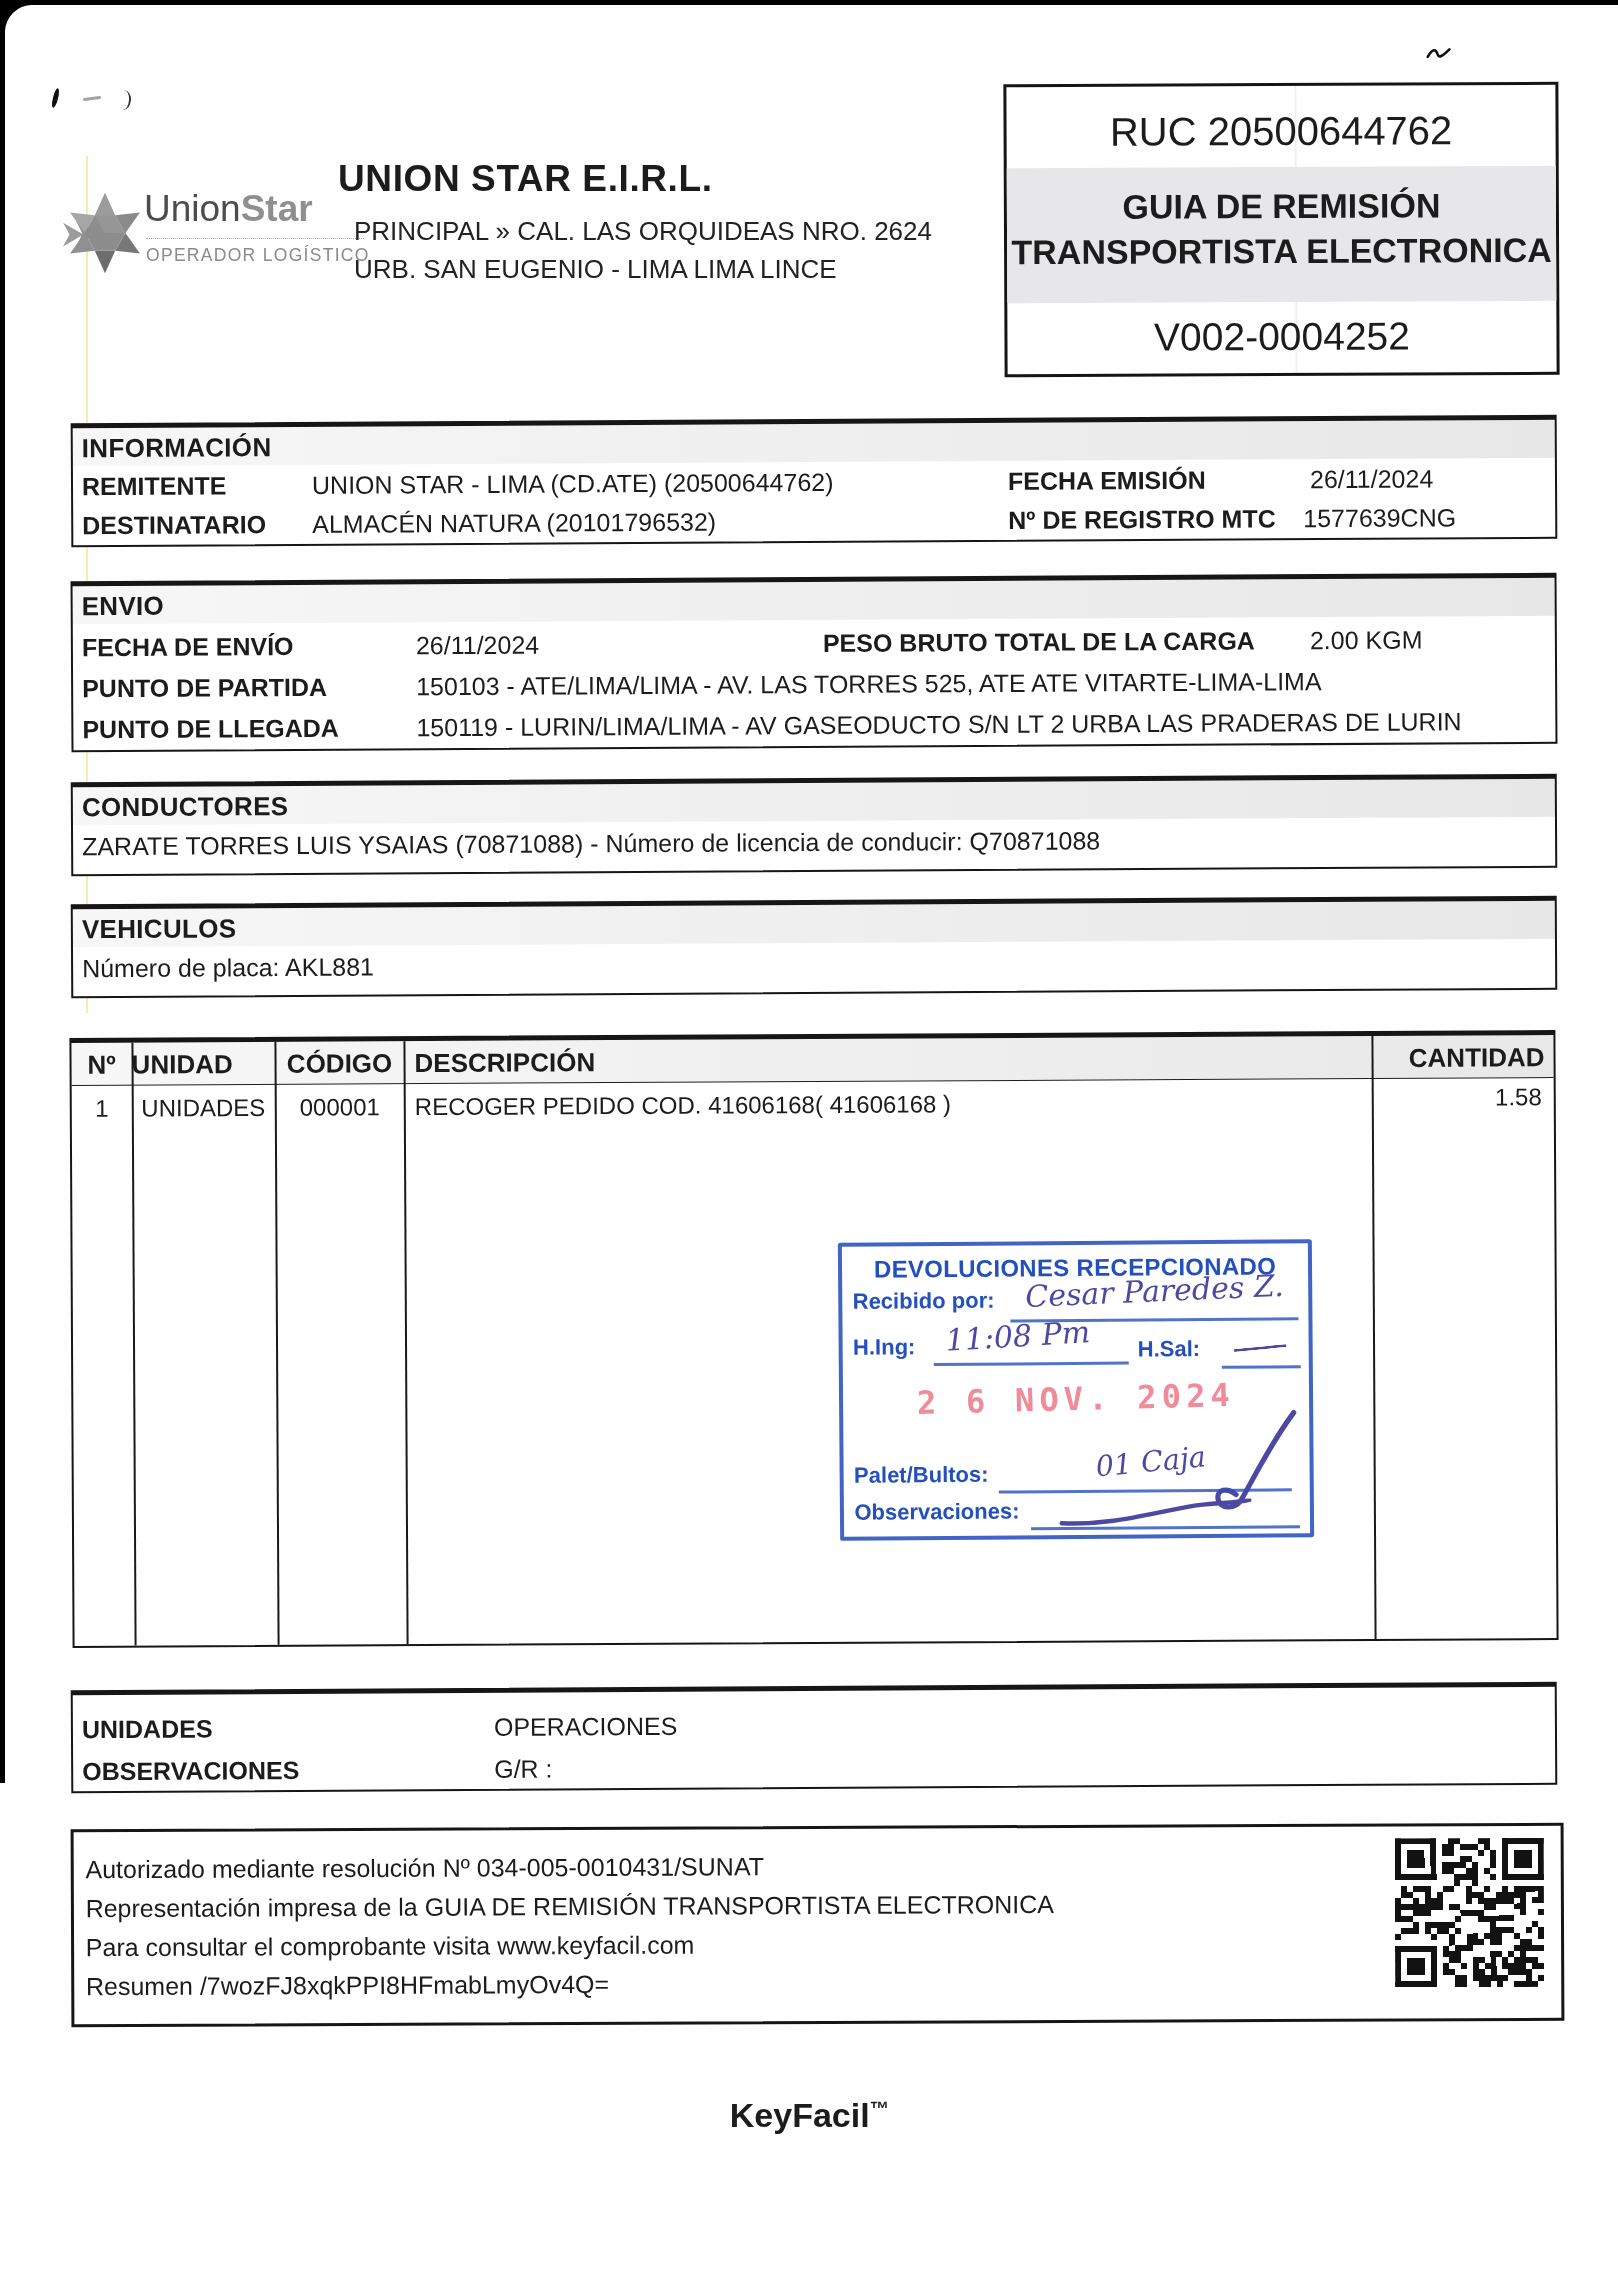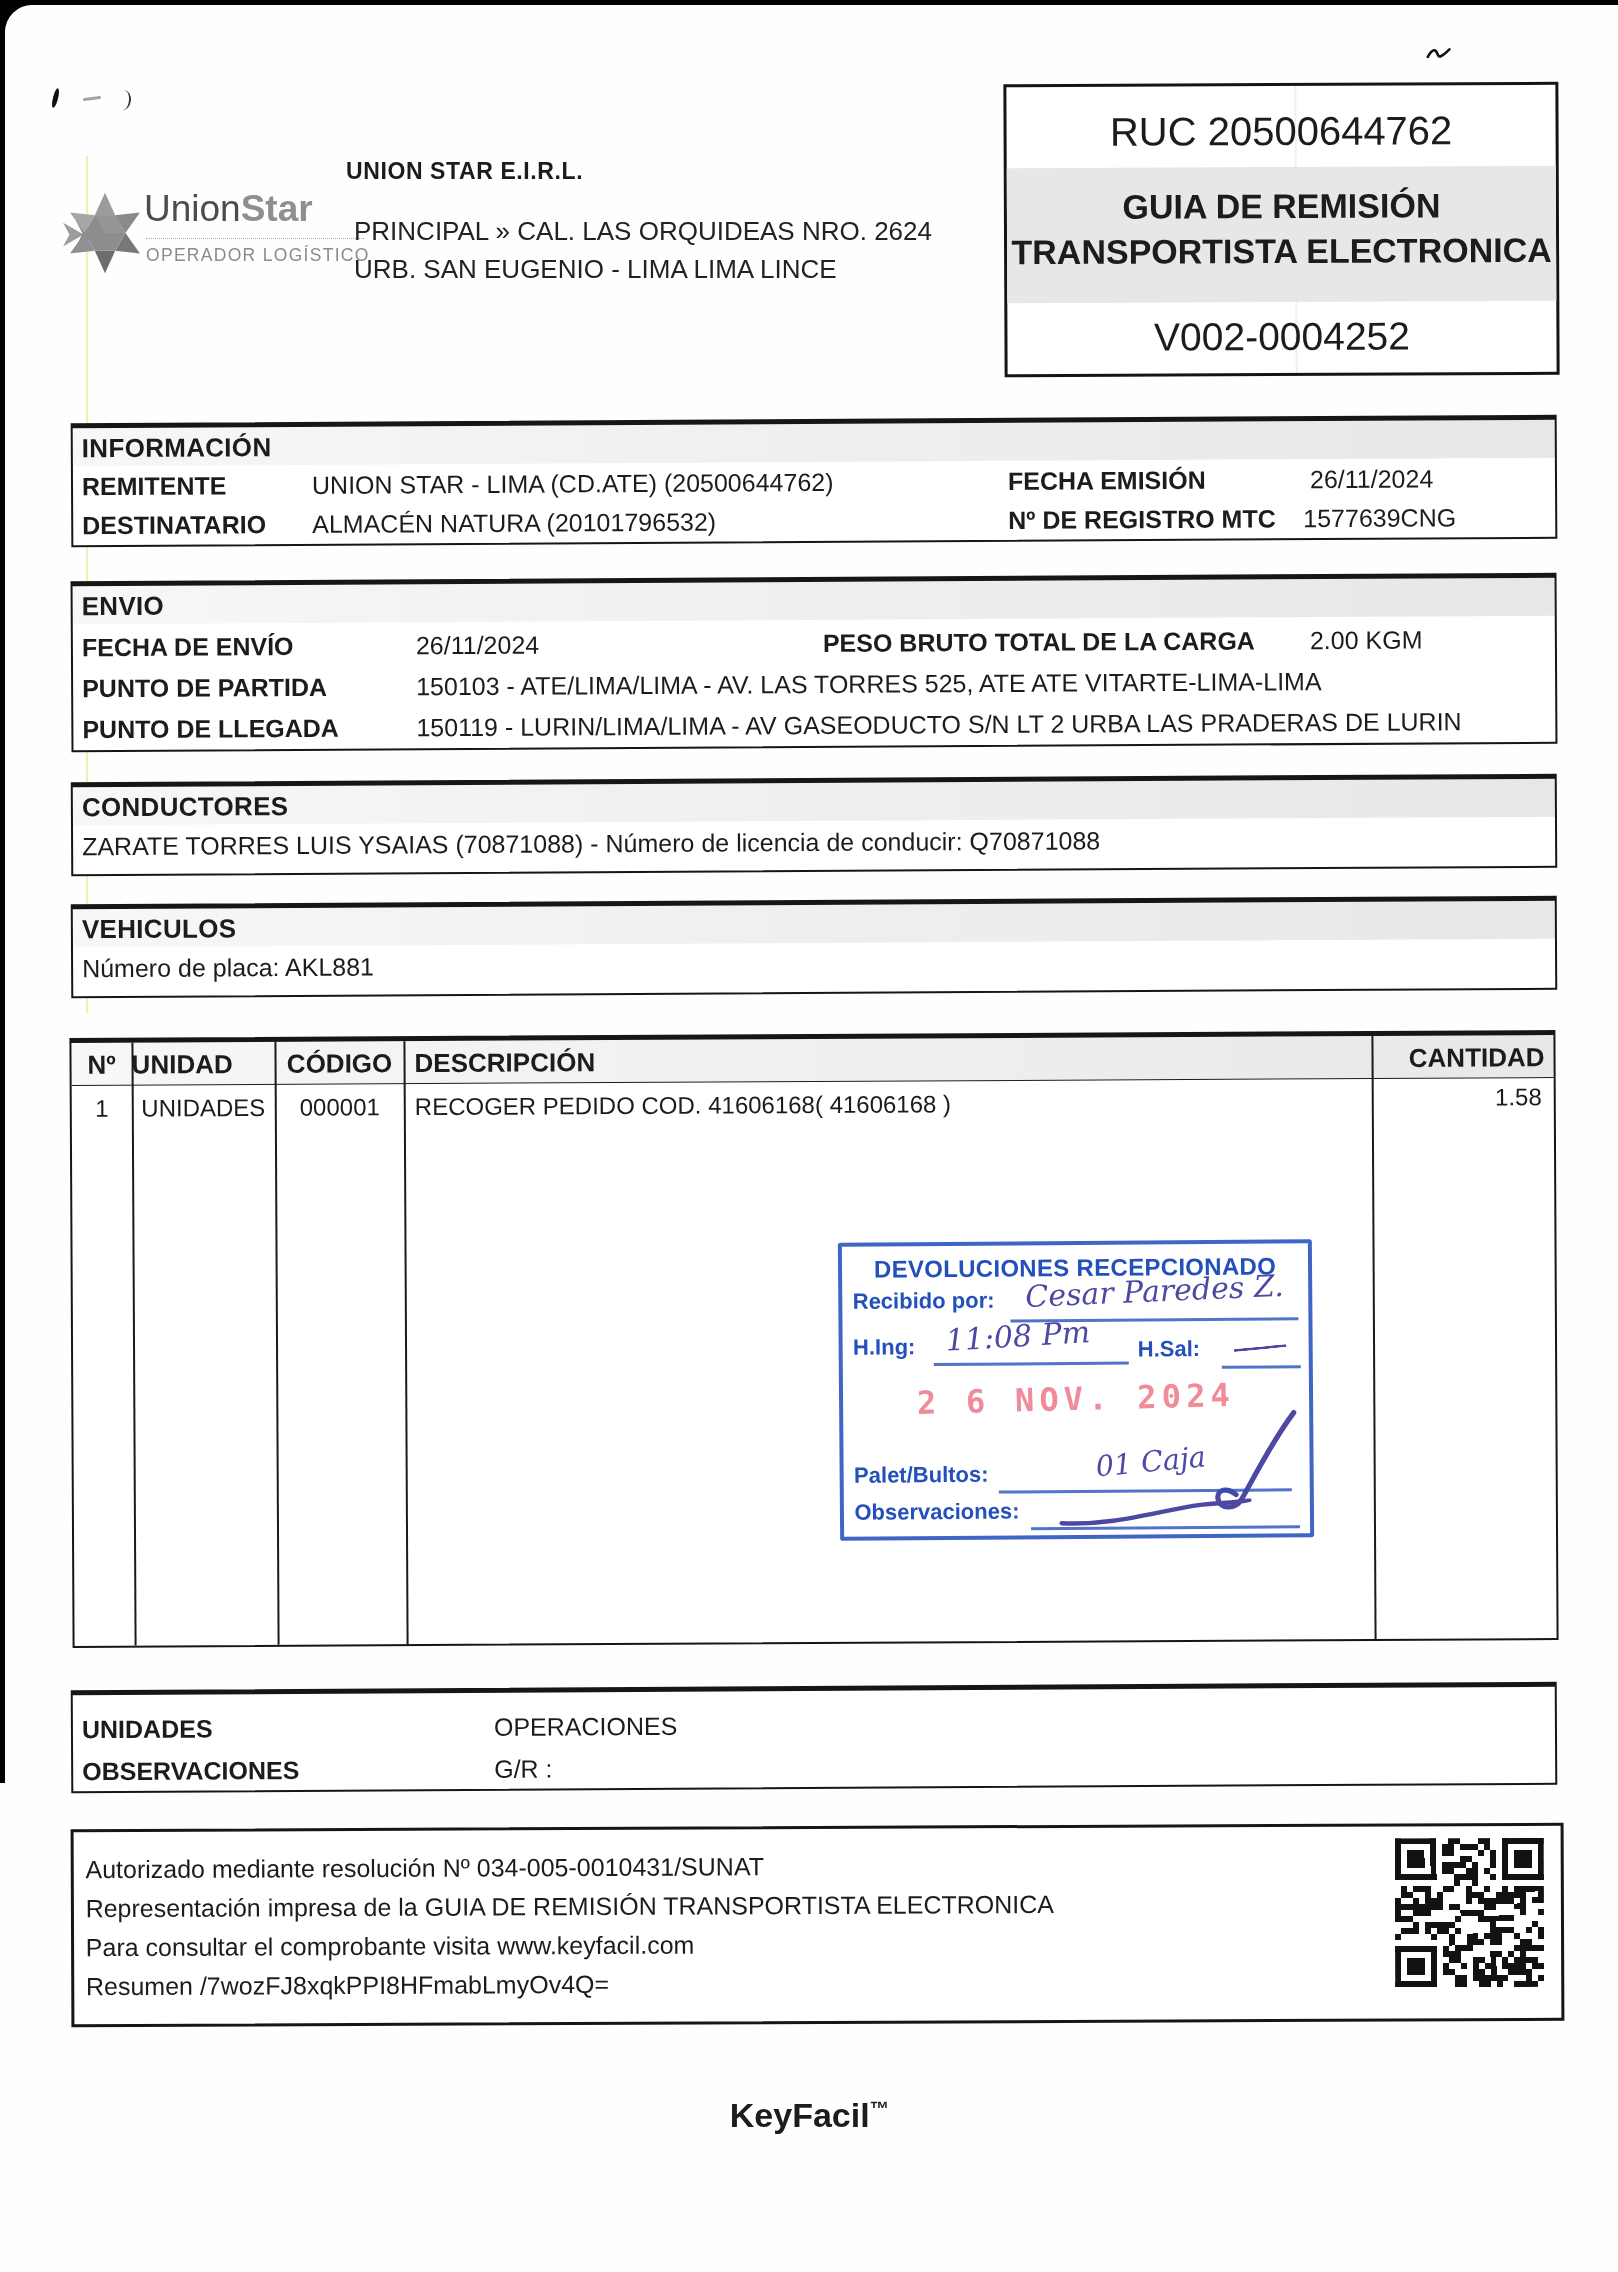--- a/index.html
+++ b/index.html
@@ -27,21 +27,21 @@
 
   
   .logo{left:62px;top:181px;width:312px;height:110px;}
   .brand{left:82px;top:6.5px;font-size:37px;letter-spacing:0px;white-space:nowrap;}
   .brand-union{color:#4c4c4c;}
   .brand-star{color:#8f8f8f;font-weight:bold;}
   .logo-divider{left:84px;top:57px;width:218px;border-top:1.9px dotted #a8a8a8;}
   .tagline{left:84px;top:64px;font-size:17.5px;letter-spacing:1.3px;color:#8b8b8b;white-space:nowrap;}
 
   
-  .company{left:346px;top:158px;font-size:23px;font-weight:bold;letter-spacing:0.6px;white-space:nowrap;}
+  .company{left:338px;top:158px;font-size:37px;font-weight:bold;letter-spacing:0.6px;white-space:nowrap;}
   .addr{font-size:26px;color:#222;white-space:nowrap;}
   .addr1{left:354px;top:216px;}
   .addr2{left:354px;top:254px;}
 
   
   .ruc-box{left:1004px;top:83px;width:549px;height:287px;border:3.2px solid #141414;
            transform:rotate(-0.25deg);background:#fff;}
   .ruc-num{left:0;top:23.4px;width:100%;text-align:center;font-size:40px;white-space:nowrap;}
   .ruc-band{left:0;top:81px;width:100%;height:135px;background:#e7e7e9;}
   .doc-line1{left:0;top:19.5px;width:100%;text-align:center;font-size:34px;font-weight:bold;}

